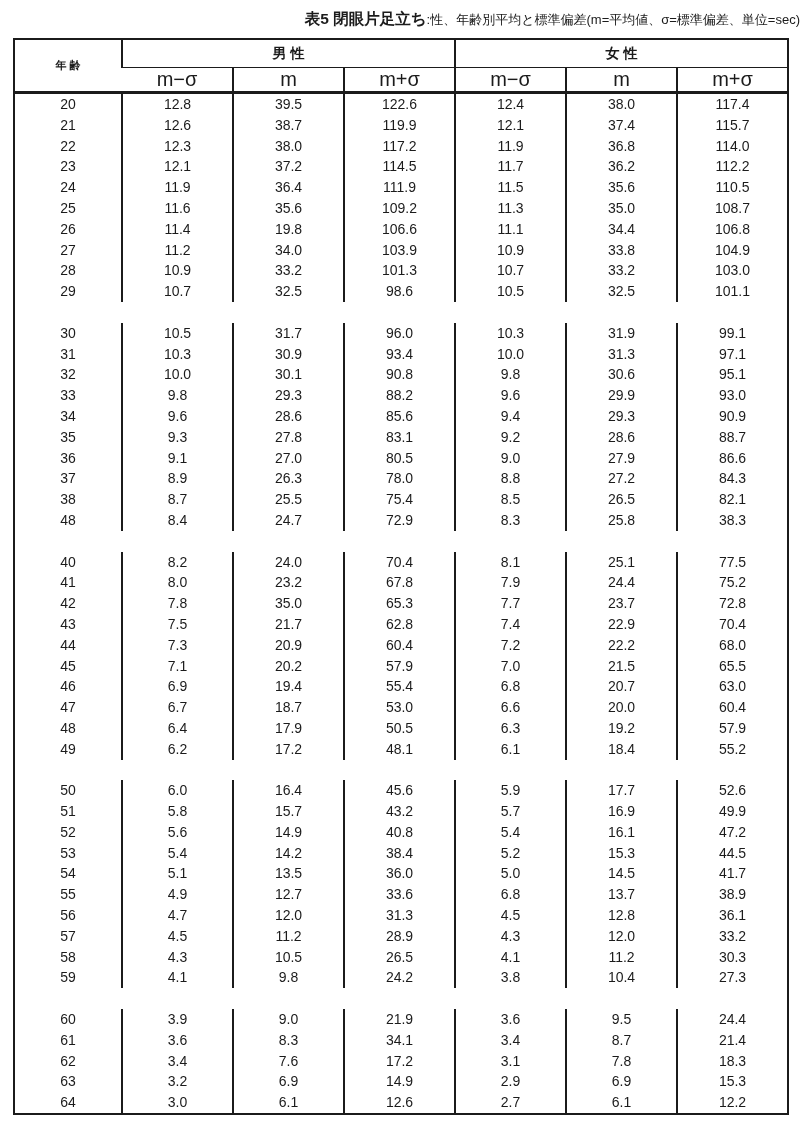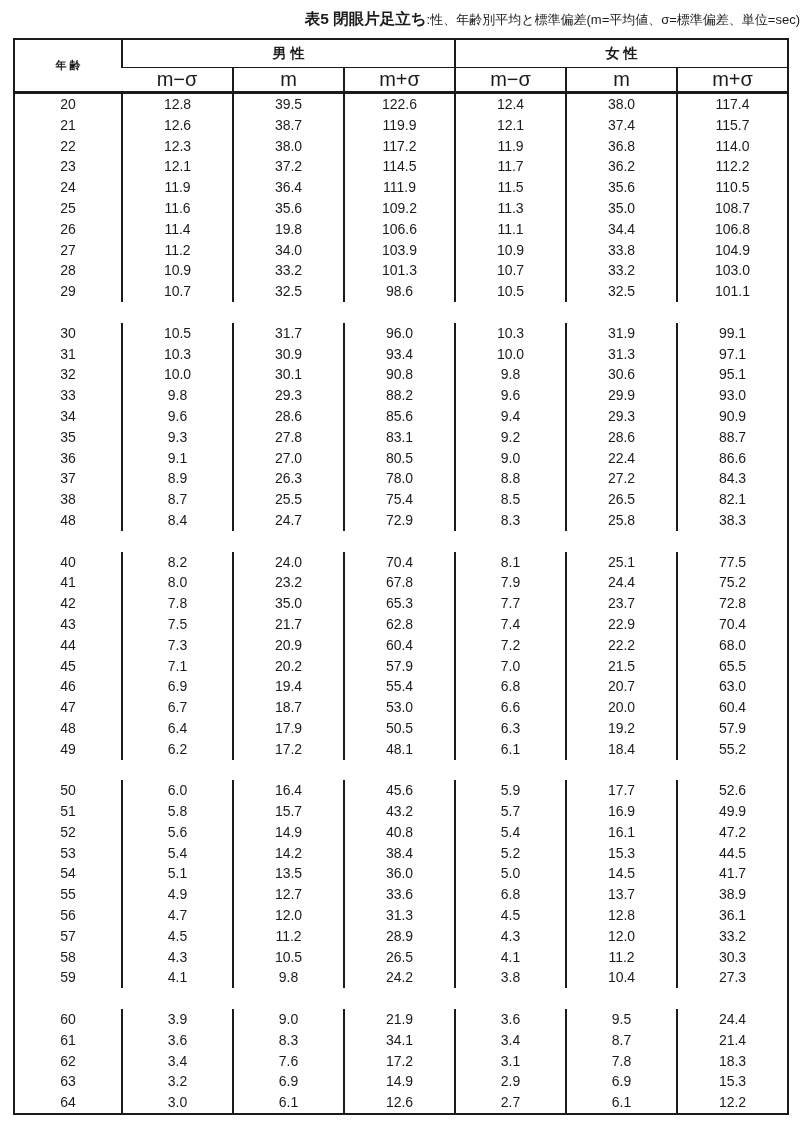--- a/index.html
+++ b/index.html
@@ -252,21 +252,21 @@
           <td>9.2</td>
           <td>28.6</td>
           <td>88.7</td>
         </tr>
         <tr>
           <td>36</td>
           <td>9.1</td>
           <td>27.0</td>
           <td>80.5</td>
           <td>9.0</td>
-          <td>22.4</td>
+          <td>27.9</td>
           <td>86.6</td>
         </tr>
         <tr>
           <td>37</td>
           <td>8.9</td>
           <td>26.3</td>
           <td>78.0</td>
           <td>8.8</td>
           <td>27.2</td>
           <td>84.3</td>

